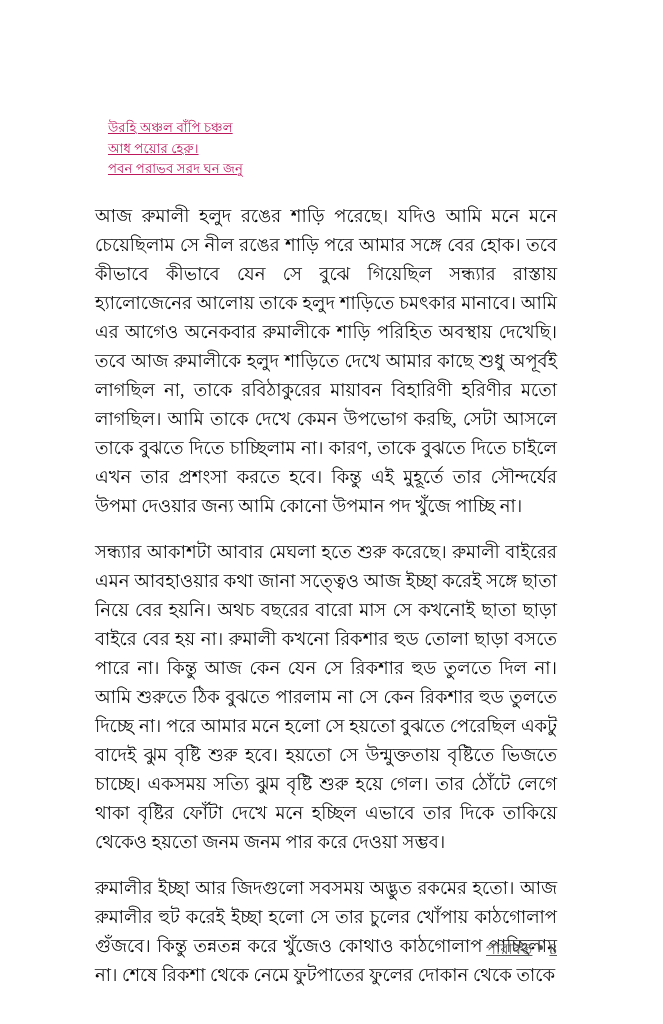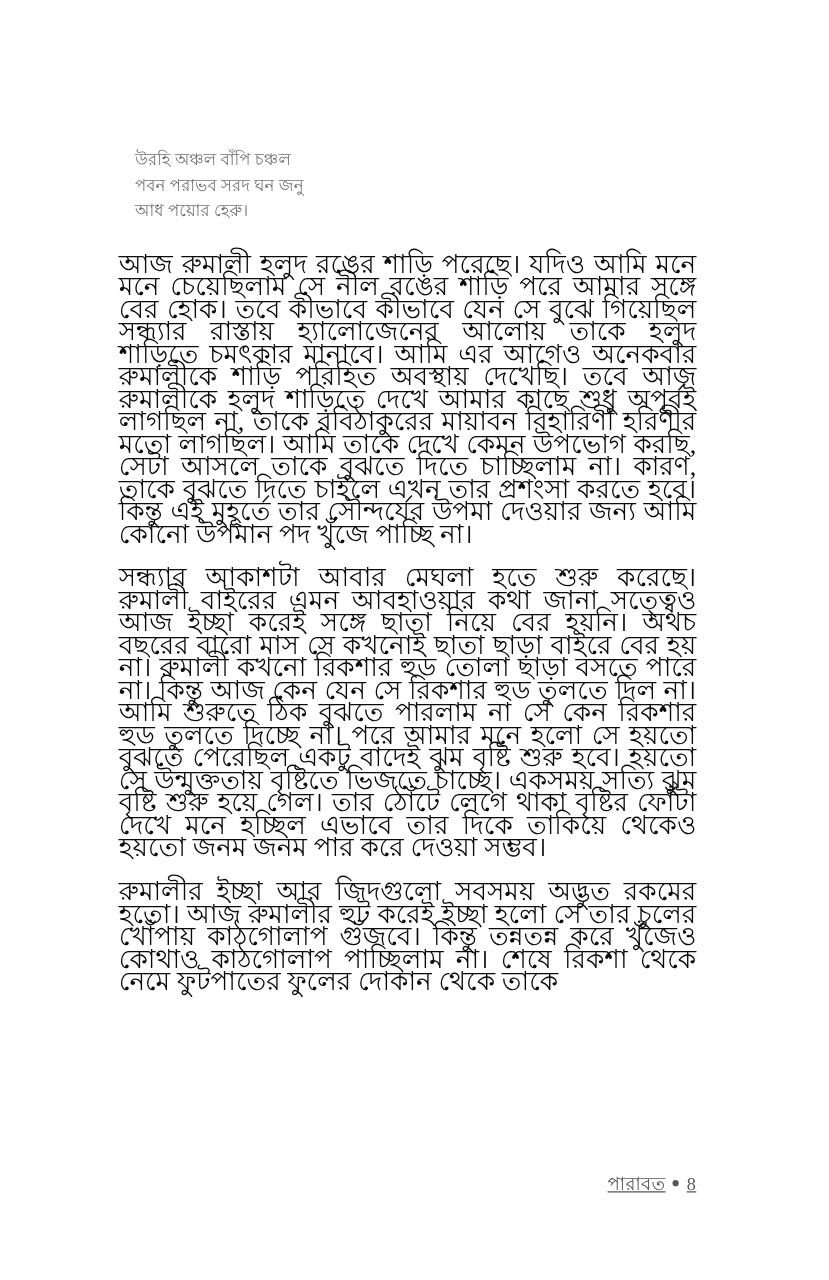--- a/index.html
+++ b/index.html
@@ -30,29 +30,30 @@
   
   .epigraph {
     margin: 0 0 22px 0;
     padding: 0 0 0 13px;
     list-style: none;
   }
   .epigraph .verse-line {
     font-size: 13.2px;
     line-height: 20.7px;
     letter-spacing: 0.1px;
-    color: #737373;
+    color: #be185d;
     white-space: nowrap;
     text-align: left;
+    text-decoration: underline;
   }
   
   .para {
     margin: 0 0 17px 0;
-    font-size: 21px;
-    line-height: 18px;
+    font-size: 18px;
+    line-height: 29px;
     text-align: justify;
     text-justify: inter-word;
     color: #0a0a0a;
     word-spacing: 0.2px;
   }
   .para:last-of-type {
     margin-bottom: 0;
   }
   
   .footer {
@@ -83,22 +84,22 @@
 </style>
 </head>
 <body>
 
 <div class="page">
 
   <div class="content">
 
     <div class="epigraph">
       <div class="verse-line">উরহি অঞ্চল বাঁপি চঞ্চল</div>
+      <div class="verse-line">আধ পয়োর হেরু।</div>
       <div class="verse-line">পবন পরাভব সরদ ঘন জনু</div>
-      <div class="verse-line">আধ পয়োর হেরু।</div>
     </div>
 
     <p class="para">আজ রুমালী হলুদ রঙের শাড়ি পরেছে। যদিও আমি মনে মনে চেয়েছিলাম সে নীল রঙের শাড়ি পরে আমার সঙ্গে বের হোক। তবে কীভাবে কীভাবে যেন সে বুঝে গিয়েছিল সন্ধ্যার রাস্তায় হ্যালোজেনের আলোয় তাকে হলুদ শাড়িতে চমৎকার মানাবে। আমি এর আগেও অনেকবার রুমালীকে শাড়ি পরিহিত অবস্থায় দেখেছি। তবে আজ রুমালীকে হলুদ শাড়িতে দেখে আমার কাছে শুধু অপূর্বই লাগছিল না, তাকে রবিঠাকুরের মায়াবন বিহারিণী হরিণীর মতো লাগছিল। আমি তাকে দেখে কেমন উপভোগ করছি, সেটা আসলে তাকে বুঝতে দিতে চাচ্ছিলাম না। কারণ, তাকে বুঝতে দিতে চাইলে এখন তার প্রশংসা করতে হবে। কিন্তু এই মুহূর্তে তার সৌন্দর্যের উপমা দেওয়ার জন্য আমি কোনো উপমান পদ খুঁজে পাচ্ছি না।</p>
     <p class="para">সন্ধ্যার আকাশটা আবার মেঘলা হতে শুরু করেছে। রুমালী বাইরের এমন আবহাওয়ার কথা জানা সত্ত্বেও আজ ইচ্ছা করেই সঙ্গে ছাতা নিয়ে বের হয়নি। অথচ বছরের বারো মাস সে কখনোই ছাতা ছাড়া বাইরে বের হয় না। রুমালী কখনো রিকশার হুড তোলা ছাড়া বসতে পারে না। কিন্তু আজ কেন যেন সে রিকশার হুড তুলতে দিল না। আমি শুরুতে ঠিক বুঝতে পারলাম না সে কেন রিকশার হুড তুলতে দিচ্ছে না। পরে আমার মনে হলো সে হয়তো বুঝতে পেরেছিল একটু বাদেই ঝুম বৃষ্টি শুরু হবে। হয়তো সে উন্মুক্ততায় বৃষ্টিতে ভিজতে চাচ্ছে। একসময় সত্যি ঝুম বৃষ্টি শুরু হয়ে গেল। তার ঠোঁটে লেগে থাকা বৃষ্টির ফোঁটা দেখে মনে হচ্ছিল এভাবে তার দিকে তাকিয়ে থেকেও হয়তো জনম জনম পার করে দেওয়া সম্ভব।</p>
     <p class="para">রুমালীর ইচ্ছা আর জিদগুলো সবসময় অদ্ভুত রকমের হতো। আজ রুমালীর হুট করেই ইচ্ছা হলো সে তার চুলের খোঁপায় কাঠগোলাপ গুঁজবে। কিন্তু তন্নতন্ন করে খুঁজেও কোথাও কাঠগোলাপ পাচ্ছিলাম না। শেষে রিকশা থেকে নেমে ফুটপাতের ফুলের দোকান থেকে তাকে</p>
 
   </div>
 
   <div class="footer">
     <span class="book-name">পারাবত</span><span class="dot-sep"></span><span class="page-number">8</span>

